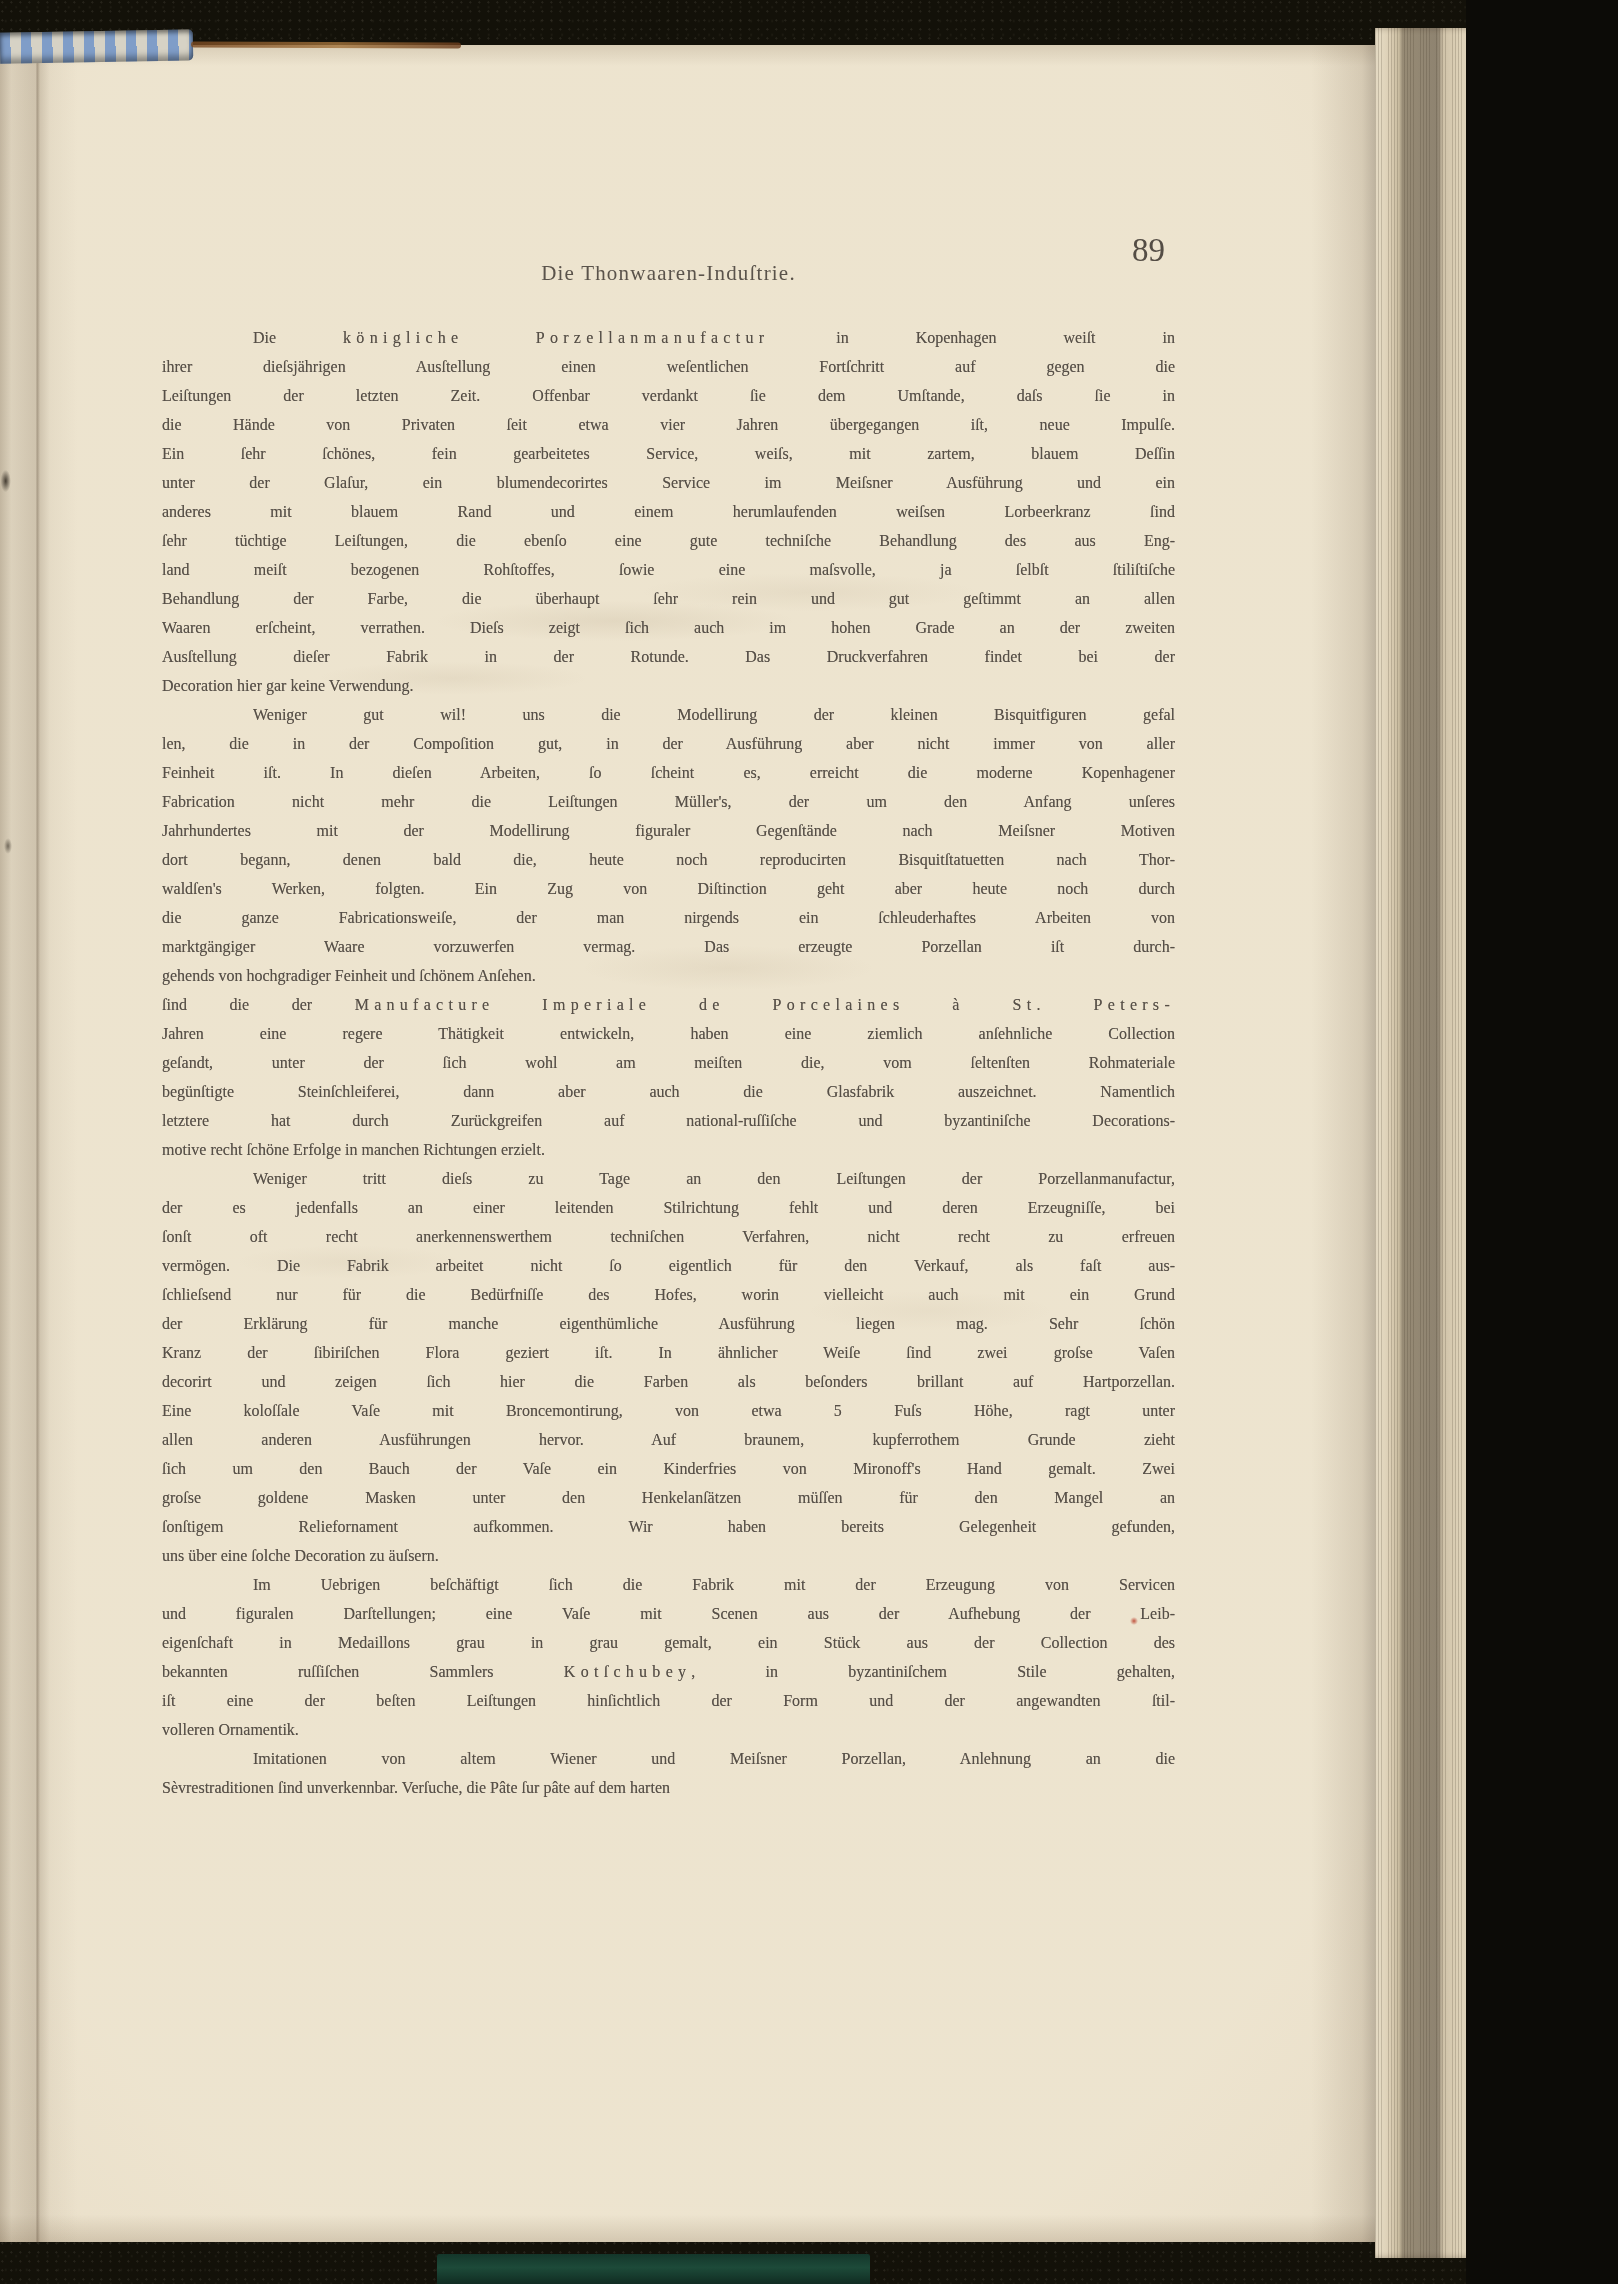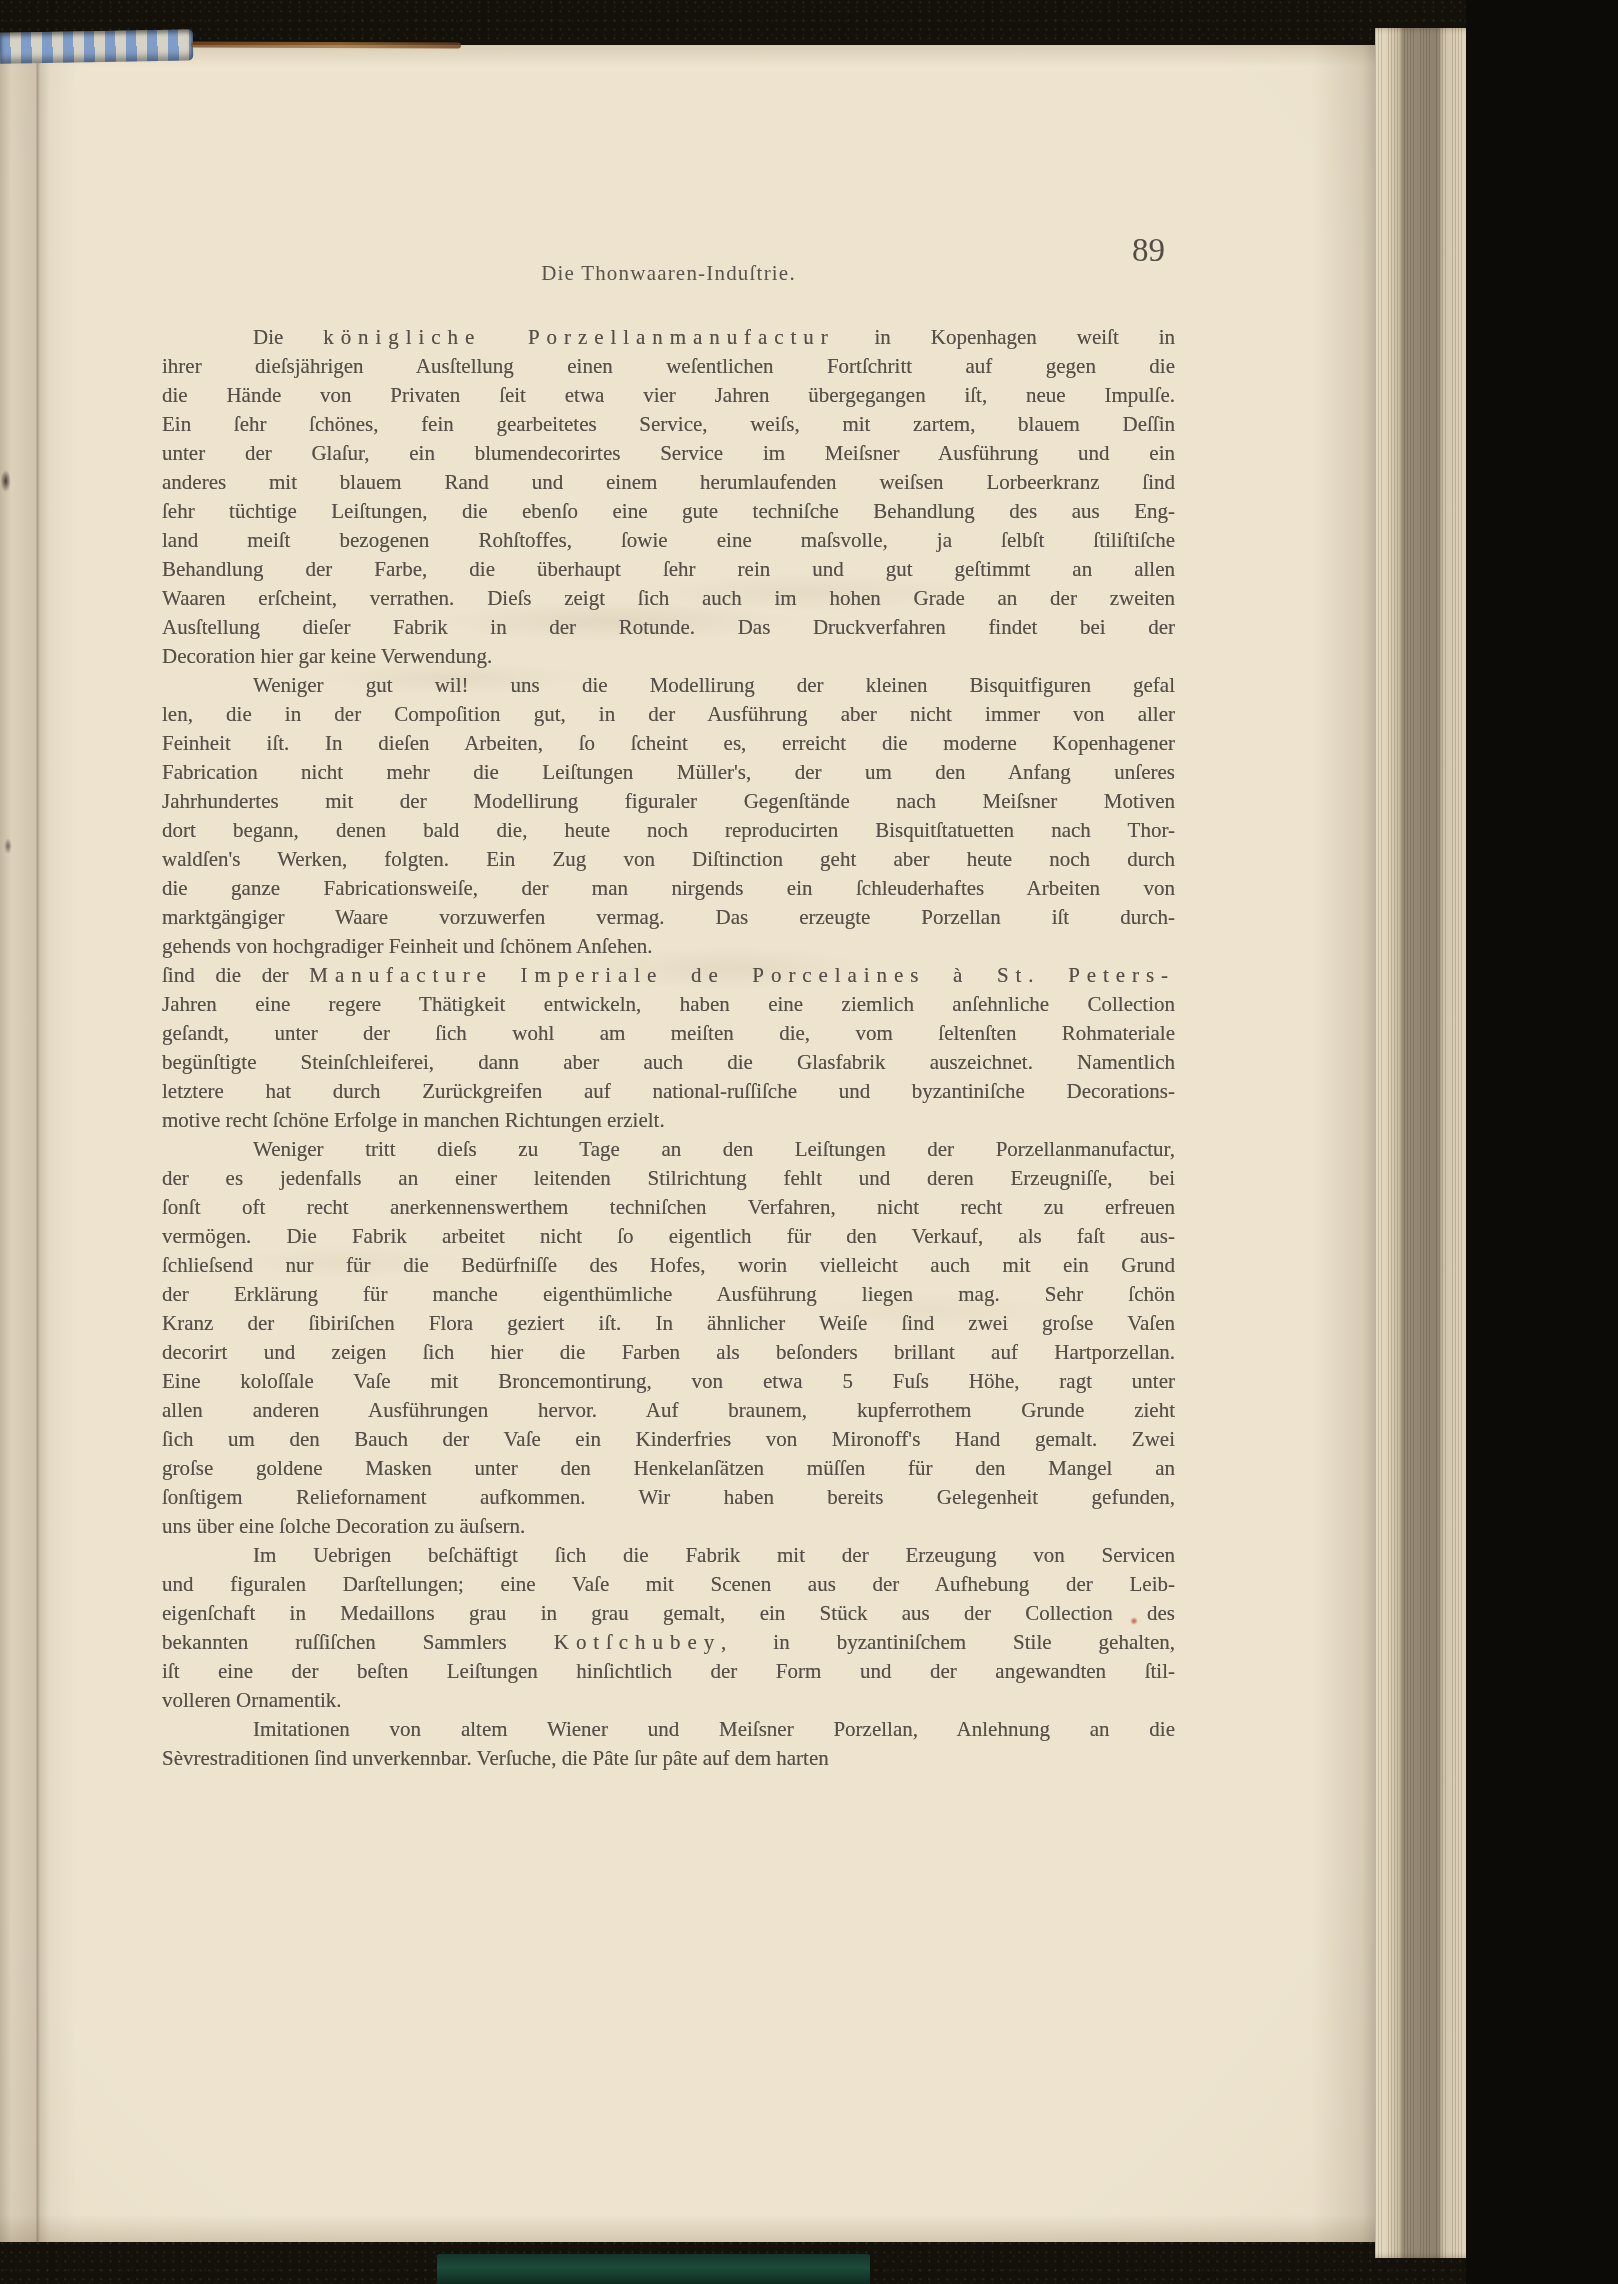--- a/index.html
+++ b/index.html
@@ -44,21 +44,21 @@
     text-align:center;font-size:21px;letter-spacing:1.2px;color:#5a534b;
   }
   #page-number{
     position:absolute;left:1003px;top:232px;width:162px;z-index:3;
     text-align:right;font-size:33px;color:#544d45;
   }
   
   #page-text{position:absolute;left:162px;top:323px;width:1013px;z-index:3;}
   .paragraph{margin:0;}
   .line{
-    height:29px;line-height:29px;font-size:21px;color:#564f47;
+    height:29px;line-height:29px;font-size:16px;color:#564f47;
     text-align:justify;text-align-last:justify;overflow:hidden;
     text-shadow:0 0 0.4px rgba(87,80,74,0.55);
   }
   .line.first{text-indent:91px;}
   .line.last{text-align-last:left;}
   .spaced{letter-spacing:0.33em;}
   
   #headband{
     position:absolute;left:0;top:31px;width:193px;height:31px;z-index:4;
     transform:rotate(-1deg);border-radius:0 4.9px 4.9px 0;
@@ -132,20 +132,21 @@
 
   <div id="stains"></div>
 
   <div id="running-title">Die Thonwaaren-Induſtrie.</div>
   <div id="page-number">89</div>
 
   <div id="page-text">
       <div class="paragraph">
         <div class="line first"><span>Die </span><span class="spaced">königliche Porzellanmanufactur</span><span> in Kopenhagen weiſt in</span></div>
         <div class="line"><span>ihrer dieſsjährigen Ausſtellung einen weſentlichen Fortſchritt auf gegen die</span></div>
+        <div class="line"><span>Leiſtungen der letzten Zeit. Offenbar verdankt ſie dem Umſtande, daſs ſie in</span></div>
         <div class="line"><span>die Hände von Privaten ſeit etwa vier Jahren übergegangen iſt, neue Impulſe.</span></div>
         <div class="line"><span>Ein ſehr ſchönes, fein gearbeitetes Service, weiſs, mit zartem, blauem Deſſin</span></div>
         <div class="line"><span>unter der Glaſur, ein blumendecorirtes Service im Meiſsner Ausführung und ein</span></div>
         <div class="line"><span>anderes mit blauem Rand und einem herumlaufenden weiſsen Lorbeerkranz ſind</span></div>
         <div class="line"><span>ſehr tüchtige Leiſtungen, die ebenſo eine gute techniſche Behandlung des aus Eng-</span></div>
         <div class="line"><span>land meiſt bezogenen Rohſtoffes, ſowie eine maſsvolle, ja ſelbſt ſtiliſtiſche</span></div>
         <div class="line"><span>Behandlung der Farbe, die überhaupt ſehr rein und gut geſtimmt an allen</span></div>
         <div class="line"><span>Waaren erſcheint, verrathen. Dieſs zeigt ſich auch im hohen Grade an der zweiten</span></div>
         <div class="line"><span>Ausſtellung dieſer Fabrik in der Rotunde. Das Druckverfahren findet bei der</span></div>
         <div class="line last"><span>Decoration hier gar keine Verwendung.</span></div>

